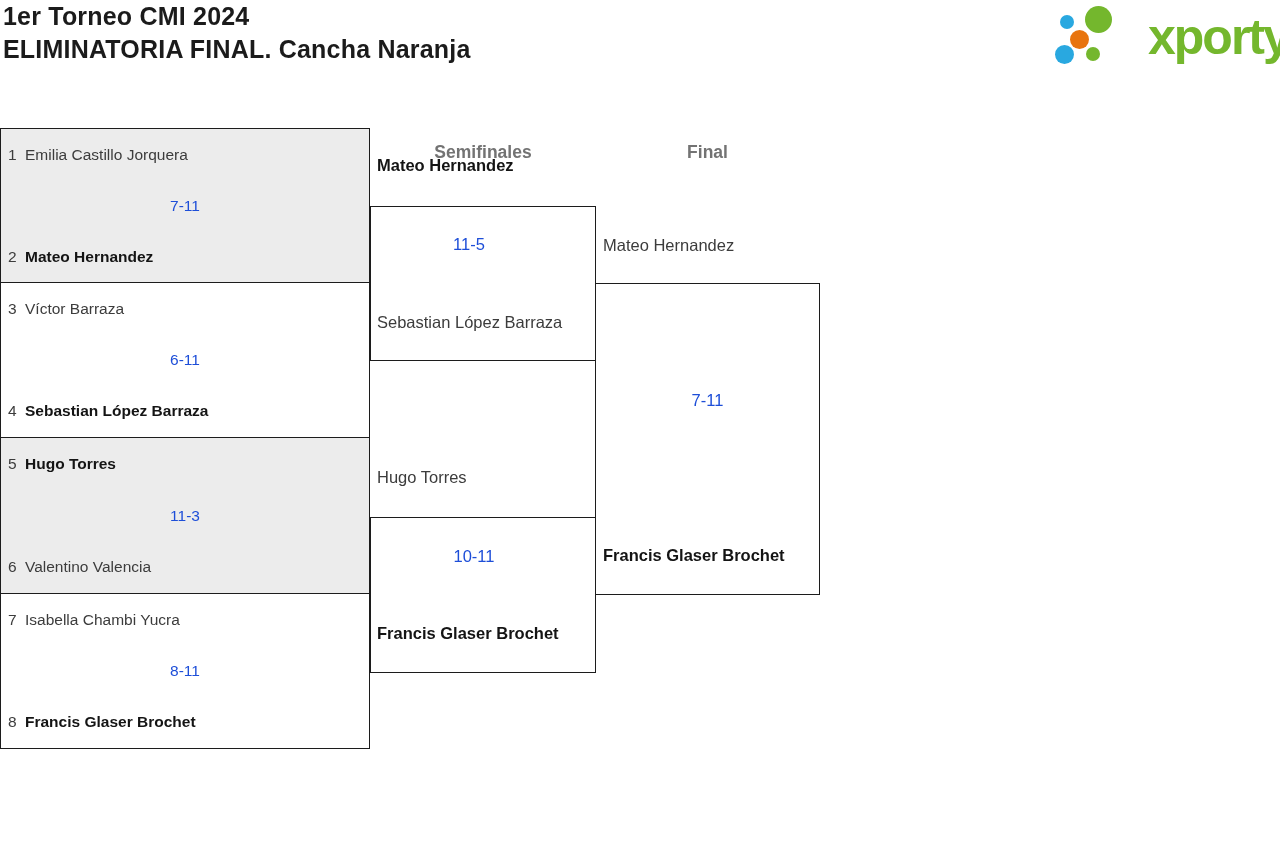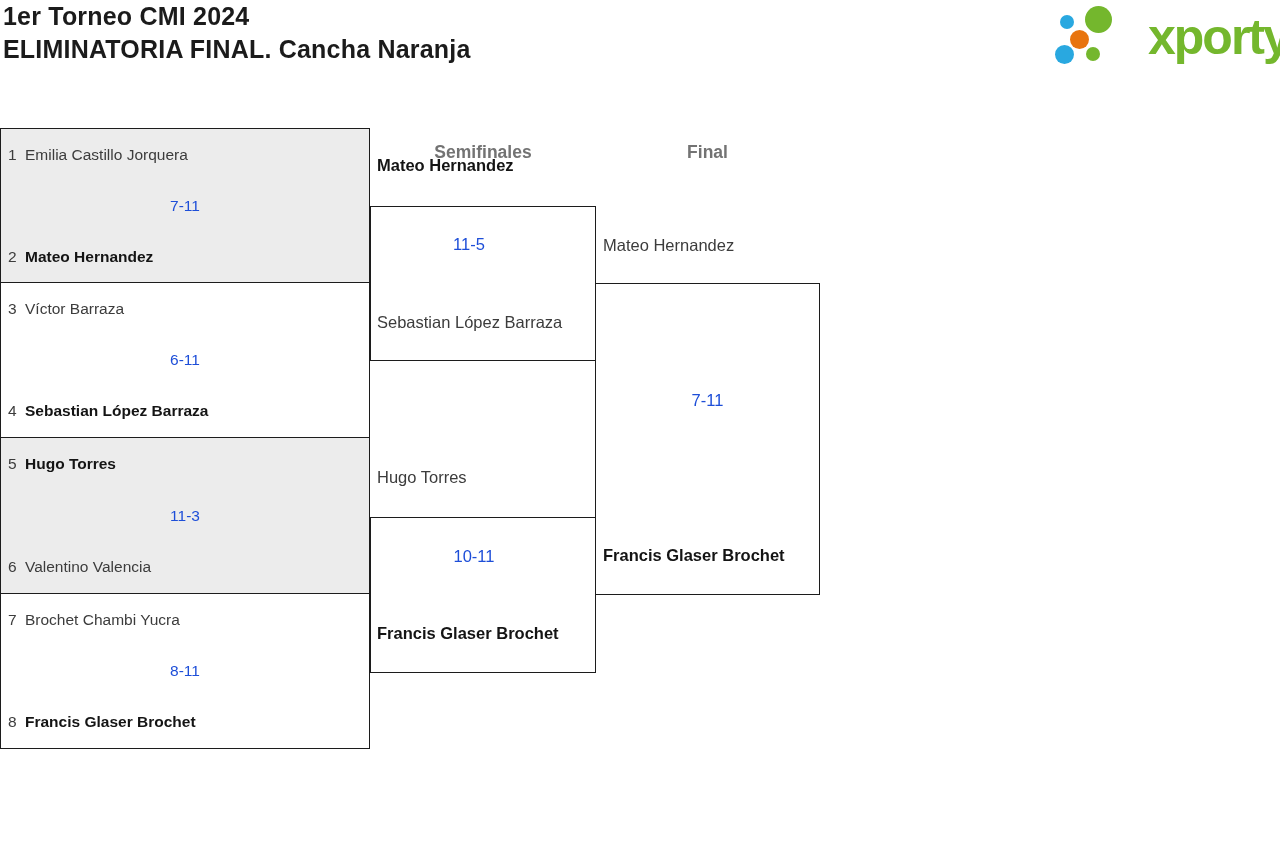--- a/index.html
+++ b/index.html
@@ -120,21 +120,21 @@
     </div>
     <div class="qrow name">
       <span class="seed">6</span>
       <span class="pname-regular">Valentino Valencia</span>
     </div>
   </div>
 
   <div class="match-qf qf4">
     <div class="qrow name">
       <span class="seed">7</span>
-      <span class="pname-regular">Brochet Chambi Yucra</span>
+      <span class="pname-regular">Isabella Chambi Yucra</span>
     </div>
     <div class="qrow scorerow">
       <span class="score">8-11</span>
     </div>
     <div class="qrow name">
       <span class="seed">8</span>
       <span class="pname-winner">Francis Glaser Brochet</span>
     </div>
   </div>
 

